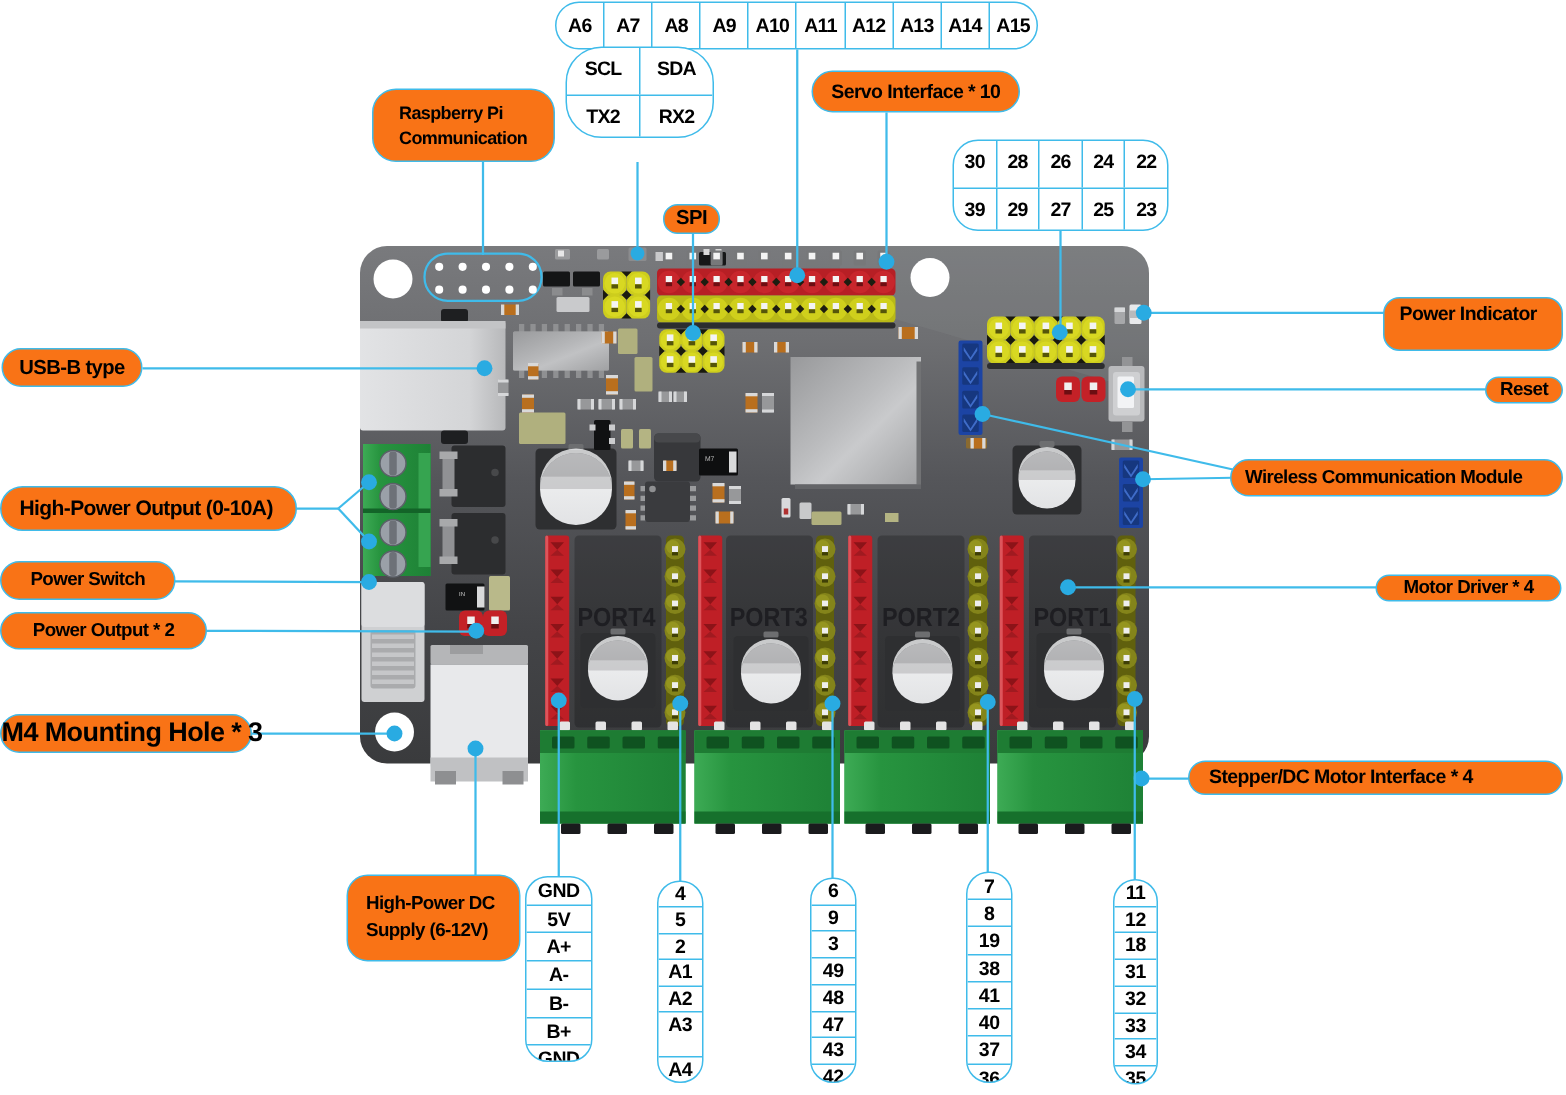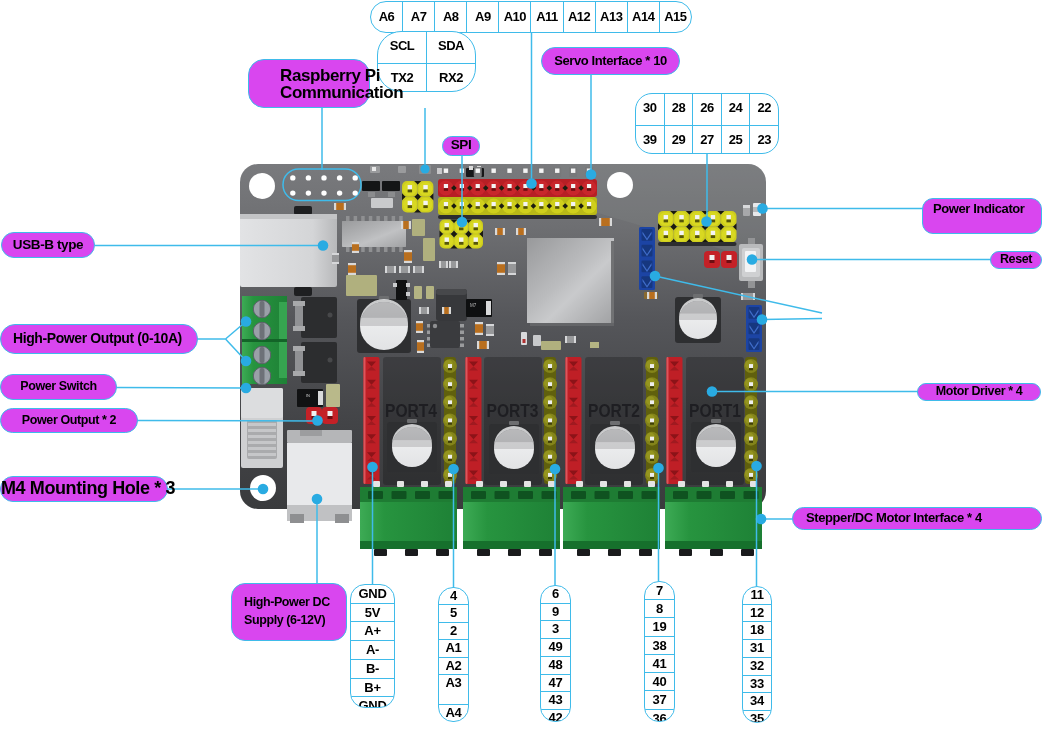--- a/index.html
+++ b/index.html
@@ -1,19 +1,19 @@
 <!DOCTYPE html>
 <html><head>
 <meta charset="utf-8">
 <style>
   html,body{margin:0;padding:0;background:#ffffff;}
   #canvas{position:relative;width:1044px;height:730px;background:#ffffff;overflow:hidden;
           font-family:"Liberation Sans",sans-serif;}
   #boardsvg{position:absolute;left:0;top:0;}
-  .bb{position:absolute;border:1.5px solid #3fbbea;background:#d946ef;color:#000;
+  .bb{position:absolute;border:1.5px solid #3fbbea;background:#f97316;color:#000;
       font-weight:bold;box-sizing:border-box;white-space:nowrap;letter-spacing:-0.4px;}
   .tbl{position:absolute;border:1.5px solid #3fbbea;background:#fff;color:#000;
        font-weight:bold;box-sizing:border-box;overflow:hidden;}
   .row{display:flex;}
   .tc{flex:1;text-align:center;line-height:28px;border-left:1.5px solid #3fbbea;font-size:13px;letter-spacing:-0.5px;}
   .tc:first-child{border-left:none;}
   .pcol{position:absolute;border:1.5px solid #3fbbea;background:#fff;color:#000;font-weight:bold;
         border-radius:15px;box-sizing:border-box;text-align:center;overflow:hidden;letter-spacing:-0.3px;}
 </style>
 </head>
@@ -865,30 +865,31 @@
         <div class="tc">22</div>
       </div>
       <div class="row" style="height:30.5px;border-top:1.5px solid #3fbbea;">
         <div class="tc">39</div>
         <div class="tc">29</div>
         <div class="tc">27</div>
         <div class="tc">25</div>
         <div class="tc">23</div>
       </div>
     </div>
-<div class="bb" style="left:248px;top:59px;width:122px;height:49px;border-radius:16px;font-size:17px;line-height:17px;padding-top:7px;text-align:left;padding-left:31px;">Raspberry Pi<br>Communication</div>
+<div class="bb" style="left:248px;top:59px;width:122px;height:49px;border-radius:16px;font-size:12px;line-height:17px;padding-top:7px;text-align:left;padding-left:17px;">Raspberry Pi<br>Communication</div>
 <div class="bb" style="left:541px;top:47px;width:139px;height:28px;border-radius:14.0px;font-size:13px;line-height:25px;text-align:center;">Servo Interface * 10</div>
 <div class="bb" style="left:442px;top:136px;width:38px;height:19.5px;border-radius:9.75px;font-size:13.5px;line-height:16.5px;text-align:center;">SPI</div>
 <div class="bb" style="left:1px;top:232px;width:94px;height:26px;border-radius:13.0px;font-size:13.5px;line-height:23px;text-align:center;">USB-B type</div>
 <div class="bb" style="left:0px;top:324px;width:198px;height:30px;border-radius:15.0px;font-size:14px;line-height:27px;text-align:left;padding-left:12px;">High-Power Output (0-10A)</div>
 <div class="bb" style="left:0px;top:374px;width:117px;height:26px;border-radius:13.0px;font-size:12.5px;line-height:23px;text-align:center;">Power Switch</div>
 <div class="bb" style="left:0px;top:408px;width:138px;height:25px;border-radius:12.5px;font-size:12.5px;line-height:22px;text-align:center;">Power Output * 2</div>
 <div class="bb" style="left:0px;top:476px;width:168px;height:26px;border-radius:13.0px;font-size:18px;line-height:23px;text-align:center;">M4 Mounting Hole * 3</div>
 <div class="bb" style="left:922px;top:198px;width:120px;height:36px;border-radius:11.0px;font-size:13px;line-height:19px;text-align:left;padding-left:10px;">Power Indicator</div>
 <div class="bb" style="left:990px;top:251px;width:52px;height:18px;border-radius:9.0px;font-size:12.5px;line-height:15px;text-align:center;">Reset</div>
+<div class="bb" style="left:820px;top:306px;width:222px;height:25px;border-radius:12.5px;font-size:12.5px;line-height:22px;text-align:left;padding-left:9px;">Wireless Communication Module</div>
 <div class="bb" style="left:917px;top:383px;width:124px;height:18px;border-radius:9.0px;font-size:12.5px;line-height:15px;text-align:center;">Motor Driver * 4</div>
 <div class="bb" style="left:792px;top:507px;width:250px;height:23px;border-radius:11.5px;font-size:13px;line-height:20px;text-align:left;padding-left:13px;">Stepper/DC Motor Interface * 4</div>
 <div class="bb" style="left:231px;top:583px;width:116px;height:58px;border-radius:14px;font-size:12.5px;line-height:17.5px;padding-top:10px;text-align:left;padding-left:12px;">High-Power DC<br>Supply (6-12V)</div>
 <div class="pcol" style="left:350px;top:584px;width:45px;height:124px;font-size:13px;">
       <div style="height:17.73px;line-height:17.73px;">GND</div>
       <div style="height:17.73px;border-top:1.5px solid #3fbbea;line-height:17.73px;">5V</div>
       <div style="height:17.73px;border-top:1.5px solid #3fbbea;line-height:17.73px;">A+</div>
       <div style="height:17.73px;border-top:1.5px solid #3fbbea;line-height:17.73px;">A-</div>
       <div style="height:17.73px;border-top:1.5px solid #3fbbea;line-height:17.73px;">B-</div>
       <div style="height:17.73px;border-top:1.5px solid #3fbbea;line-height:17.73px;">B+</div>

